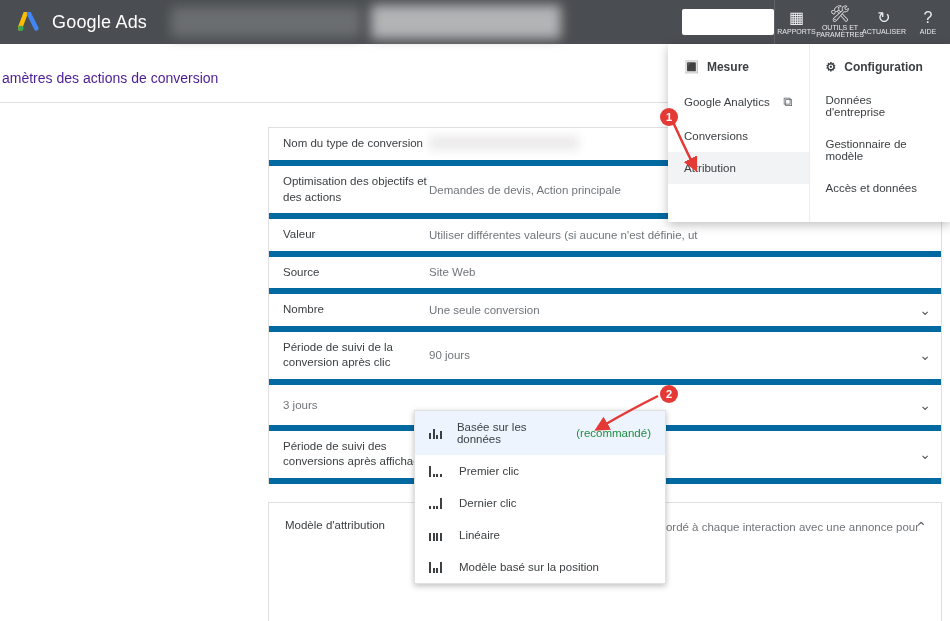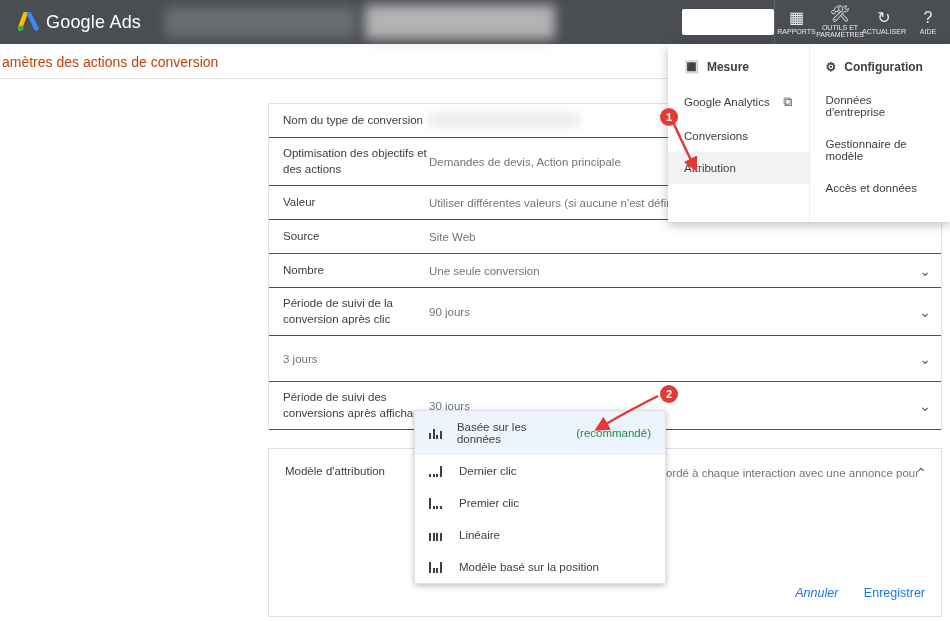--- a/index.html
+++ b/index.html
@@ -1,37 +1,37 @@
 <!DOCTYPE html>
 <html><head>
 <meta charset="utf-8">
 <style>
   * { box-sizing: border-box; margin: 0; padding: 0; font-family: Arial, Helvetica, sans-serif; }
   body { width: 950px; height: 621px; background: #fff; overflow: hidden; position: relative; font-size: 12px; color: #3c4043; }
 
   
   .topbar { height: 44px; background: #4a4d51; display: flex; align-items: center; color: #fff; }
-  .logo-wrap { display: flex; align-items: center; gap: 6px; padding: 0 18px; }
+  .logo-wrap { display: flex; align-items: center; gap: 12px; padding: 0 18px; }
   .logo-icon { position: relative; width: 22px; height: 20px; }
   .logo-icon svg { display: block; }
   .logo-text { font-size: 18px; font-weight: 500; letter-spacing: .2px; }
   .topbar .blur { width: 190px; height: 30px; margin-left: 6px; background: #6b6e71; border-radius: 2px; filter: blur(6px); }
   .topbar .blur2 { width: 190px; height: 34px; margin-left: 10px; background: #b3b4b6; border-radius: 2px; filter: blur(6px); }
   .top-search { width: 92px; height: 26px; background: #fff; border: none; border-radius: 2px; margin-left: auto; padding: 2px 6px; font-size: 12px; }
   .top-icons { display: flex; align-items: center; height: 100%; }
   .top-icon-btn { width: 44px; height: 44px; display: flex; flex-direction: column; align-items: center; justify-content: center; gap: 2px; color: #e8eaed; font-size: 7px; text-align: center; cursor: pointer; }
   .top-icon-btn .g { font-size: 16px; line-height: 1; }
   .top-icon-btn:first-child { border-left: 1px solid #5f6266; }
 
   
-  .subheader { padding: 10px 2px 8px; border-bottom: 1px solid #e0e0e0; font-size: 14px; color: #c2410c; }
+  .subheader { padding: 10px 2px 16px; border-bottom: 1px solid #e0e0e0; font-size: 14px; color: #4c1d95; margin-top: 16px; }
 
   
   .settings { margin: 24px 0 0 268px; width: 674px; border: 1px solid #e0e0e0; border-bottom: none; background: #fff; }
-  .settings .row { display: flex; align-items: center; min-height: 34px; border-bottom: 1px solid #0369a1; padding: 8px 14px; position: relative; }
+  .settings .row { display: flex; align-items: center; min-height: 34px; border-bottom: 6px solid #0369a1; padding: 8px 14px; position: relative; }
   .settings .row.tall { min-height: 46px; }
   .settings .row .label { width: 146px; color: #3c4043; font-size: 11.5px; line-height: 1.35; }
   .settings .row .value { flex: 1; color: #70757a; font-size: 11.5px; }
   .settings .row .value .obf { display:inline-block; width: 150px; height: 14px; background:#eceaea; filter: blur(5px); border-radius:2px; }
   .settings .row .chev { color:#5f6368; font-size:14px; position:absolute; right:10px; }
 
   
   .attrpanel { margin: 18px 0 0 268px; width: 674px; border:1px solid #e0e0e0; padding: 16px; position: relative; background:#fff; }
   .attrpanel .label { width:146px; float:left; font-size:11.5px; color:#3c4043; }
   .attrpanel .desc { margin-left:146px; font-size:11.5px; color:#70757a; line-height:1.5; }
@@ -165,38 +165,38 @@
           <i style="height:4px"></i>
           <i style="height:8px"></i>
         </span>
       </span>
     <span>Basée sur les données</span>
     <span class="hint">(recommandé)</span>
   </div>
   <div class="opt">
     <span class="ico">
         <span class="bars">
+          <i style="height:11px"></i>
+          <i style="height:3px"></i>
+          <i style="height:3px"></i>
+          <i style="height:3px"></i>
+        </span>
+      </span>
+    <span>Premier clic</span>
+  </div>
+  <div class="opt">
+    <span class="ico">
+        <span class="bars">
           <i style="height:3px"></i>
           <i style="height:3px"></i>
           <i style="height:3px"></i>
           <i style="height:11px"></i>
         </span>
       </span>
     <span>Dernier clic</span>
-  </div>
-  <div class="opt">
-    <span class="ico">
-        <span class="bars">
-          <i style="height:11px"></i>
-          <i style="height:3px"></i>
-          <i style="height:3px"></i>
-          <i style="height:3px"></i>
-        </span>
-      </span>
-    <span>Premier clic</span>
   </div>
   <div class="opt">
     <span class="ico">
         <span class="bars">
           <i style="height:8px"></i>
           <i style="height:8px"></i>
           <i style="height:8px"></i>
           <i style="height:8px"></i>
         </span>
       </span>

